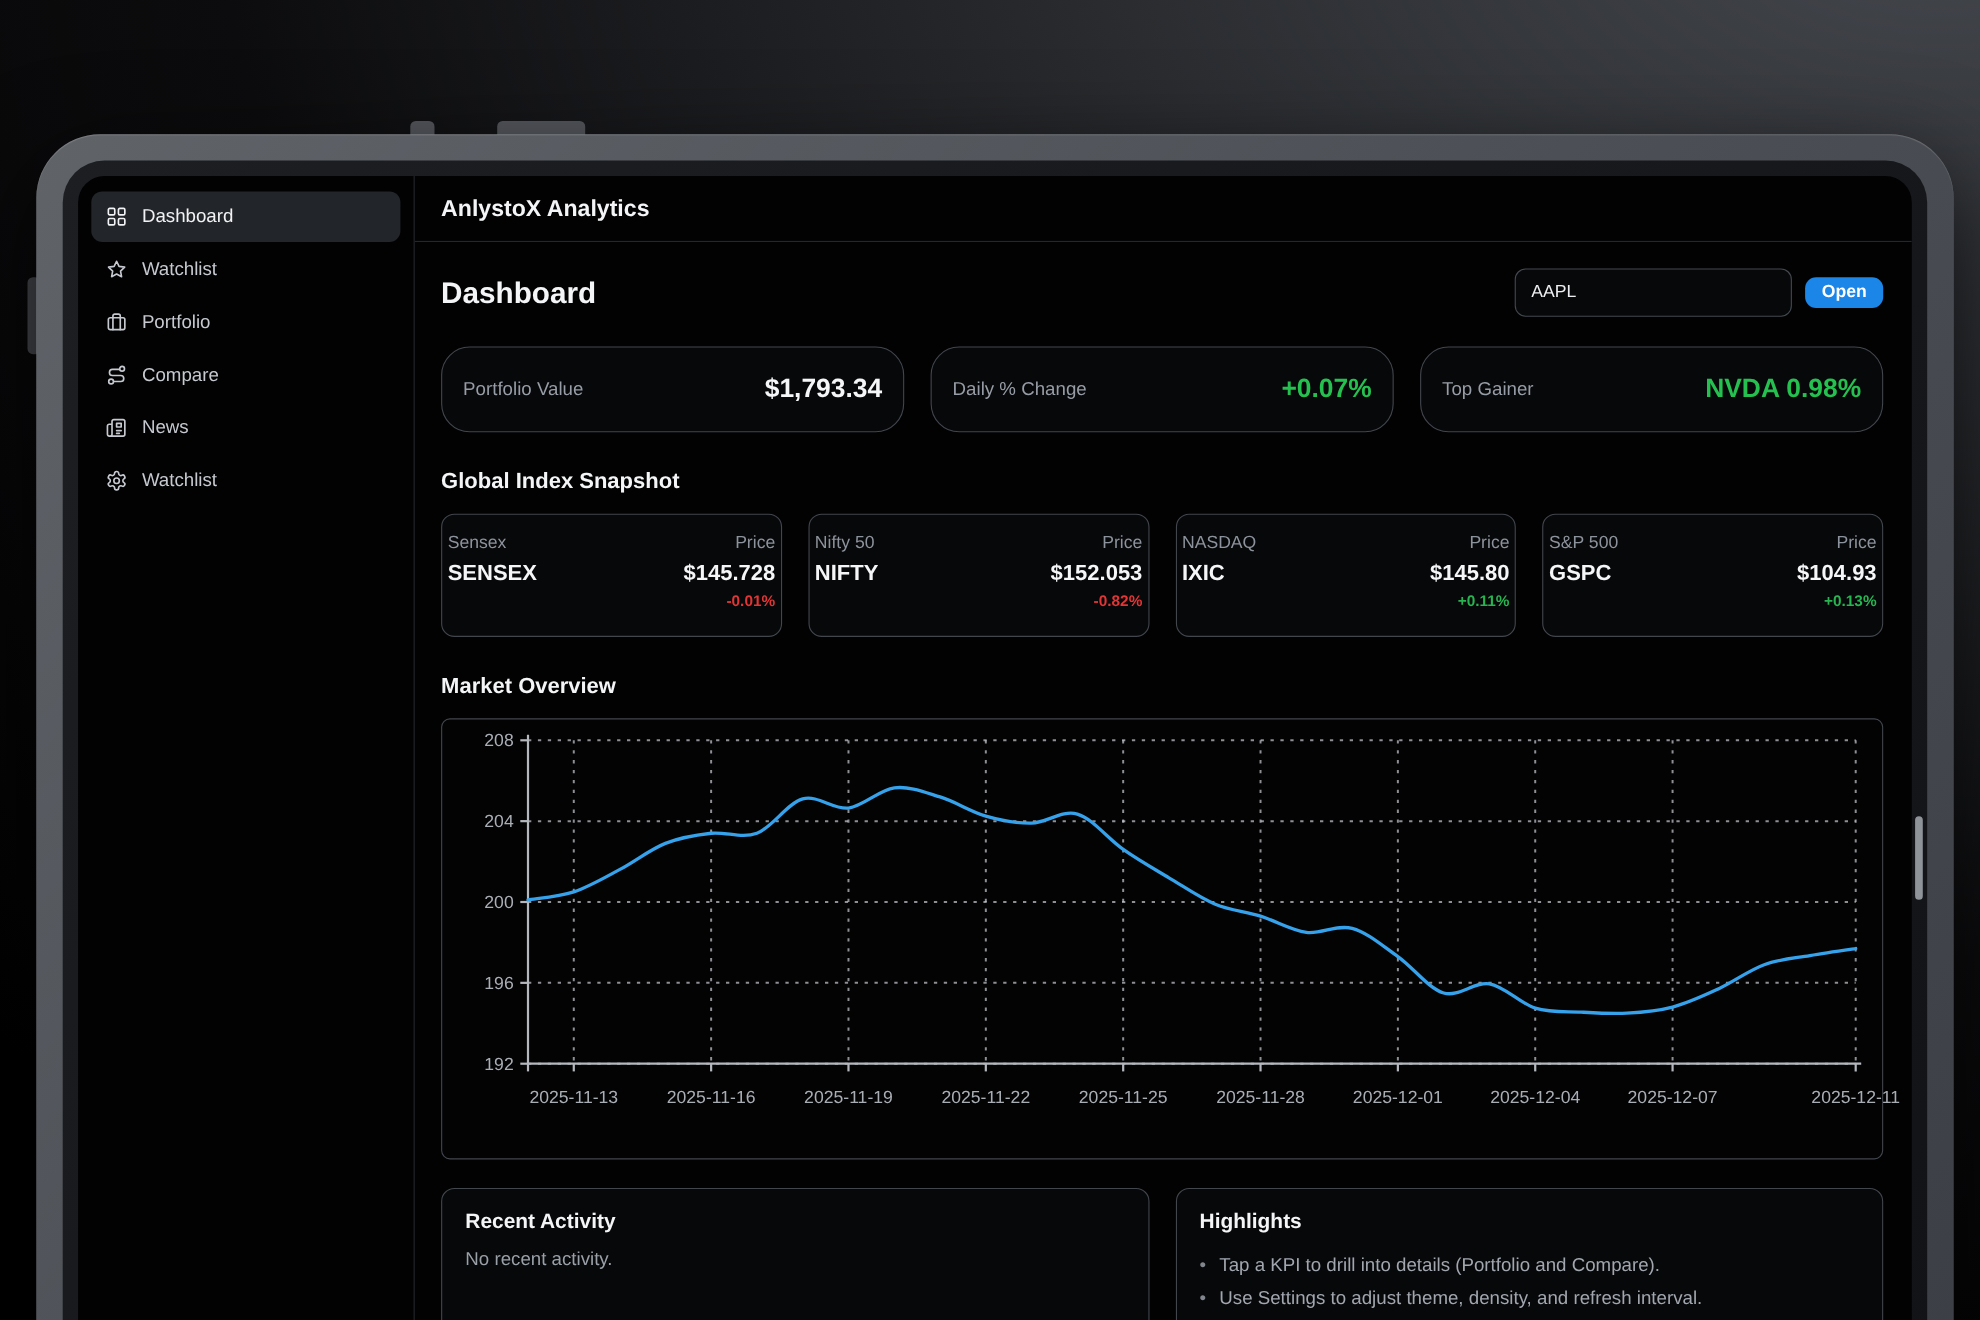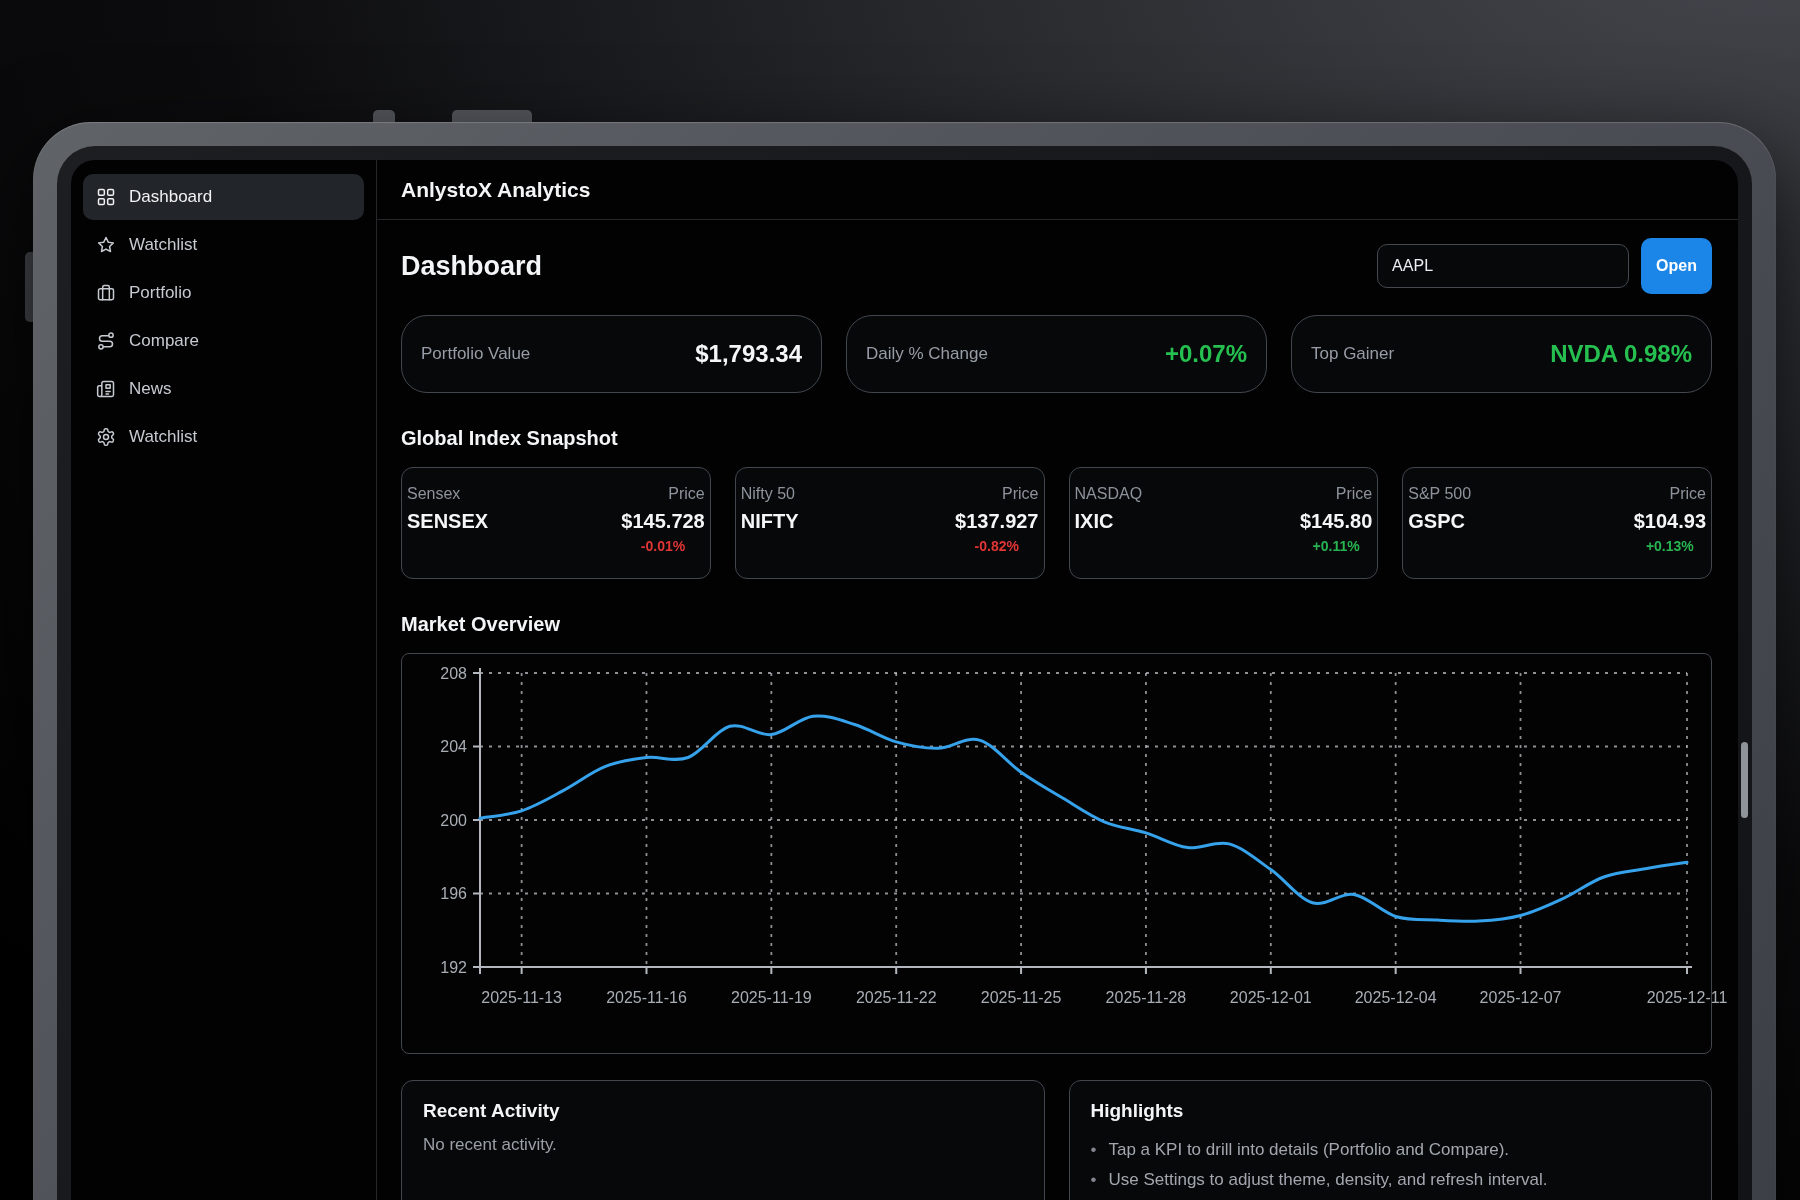--- a/index.html
+++ b/index.html
@@ -49,21 +49,21 @@
   .content { padding:24px 26px 0 24px; }
   .page-row { display:flex; align-items:center; justify-content:space-between; height:44px; }
   .page-title { font-size:27px; font-weight:700; color:#f4f5f7; }
   .controls { display:flex; gap:12px; align-items:center; }
   .symbol-input {
     width:252px; height:44px; border-radius:10px; border:1.5px solid #44484f;
     background:#070809; color:#eceef1; font-size:16px; font-weight:400;
     padding:0 14px; outline:none; font-family:inherit;
   }
   .open-btn {
-    height:56px; padding:0 15px; border:none; border-radius:10px; cursor:pointer;
+    height:28px; padding:0 15px; border:none; border-radius:10px; cursor:pointer;
     background:#1b86e8; color:#fff; font-size:16px; font-weight:700; font-family:inherit;
   }
   
   .kpi-row { display:flex; gap:24px; margin-top:27px; }
   .kpi-card {
     flex:1; height:78px; border:1.5px solid #42464d; border-radius:26px; background:#07080a;
     display:flex; align-items:center; justify-content:space-between; padding:0 19px; cursor:pointer;
   }
   .kpi-label { font-size:17px; color:#979da6; }
   .kpi-value { font-size:24px; font-weight:700; color:#f5f6f8; white-space:nowrap; }
@@ -72,21 +72,21 @@
   .section-title { margin-top:34px; font-size:20px; font-weight:700; color:#f4f5f7; }
   .index-row { display:flex; gap:24px; margin-top:17px; }
   .index-card {
     flex:1; height:112px; border:1.5px solid #42464d; border-radius:12px; background:#07080a;
     display:flex; justify-content:space-between; padding:17px 5px; cursor:pointer;
   }
   .idx-name, .idx-price-label { font-size:16px; color:#8d939c; }
   .idx-symbol { font-size:20px; font-weight:700; color:#f5f6f8; margin-top:7px; }
   .idx-right { text-align:right; }
   .idx-price { font-size:20px; font-weight:700; color:#f5f6f8; margin-top:7px; }
-  .idx-change { font-size:14px; font-weight:700; margin-top:5px;text-align:center; }
+  .idx-change { font-size:14px; font-weight:700; margin-top:5px; }
   .idx-change.pos { color:#28b450; }
   .idx-change.neg { color:#e23535; }
   
   .chart-card { margin-top:17px; height:401px; border:1.5px solid #42464d; border-radius:8px; background:#030304; padding:0; }
   .chart-card svg { display:block; overflow:visible; }
   
   .bottom-row { display:flex; gap:24px; margin-top:26px; }
   .panel {
     flex:1; min-height:180px; border:1.5px solid #42464d; border-radius:12px; background:#07080a;
     padding:19px 21px;
@@ -217,21 +217,21 @@
                 <div class="idx-change neg">-0.01%</div>
               </div>
             </div>
             <div class="index-card">
               <div>
                 <div class="idx-name">Nifty 50</div>
                 <div class="idx-symbol">NIFTY</div>
               </div>
               <div class="idx-right">
                 <div class="idx-price-label">Price</div>
-                <div class="idx-price">$137.927</div>
+                <div class="idx-price">$152.053</div>
                 <div class="idx-change neg">-0.82%</div>
               </div>
             </div>
             <div class="index-card">
               <div>
                 <div class="idx-name">NASDAQ</div>
                 <div class="idx-symbol">IXIC</div>
               </div>
               <div class="idx-right">
                 <div class="idx-price-label">Price</div>

